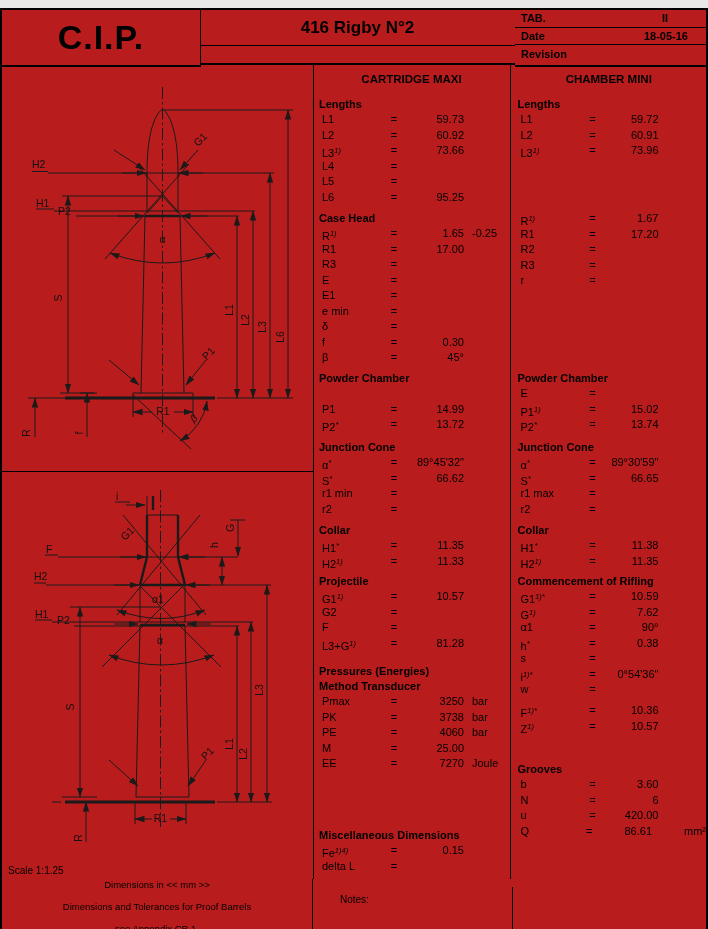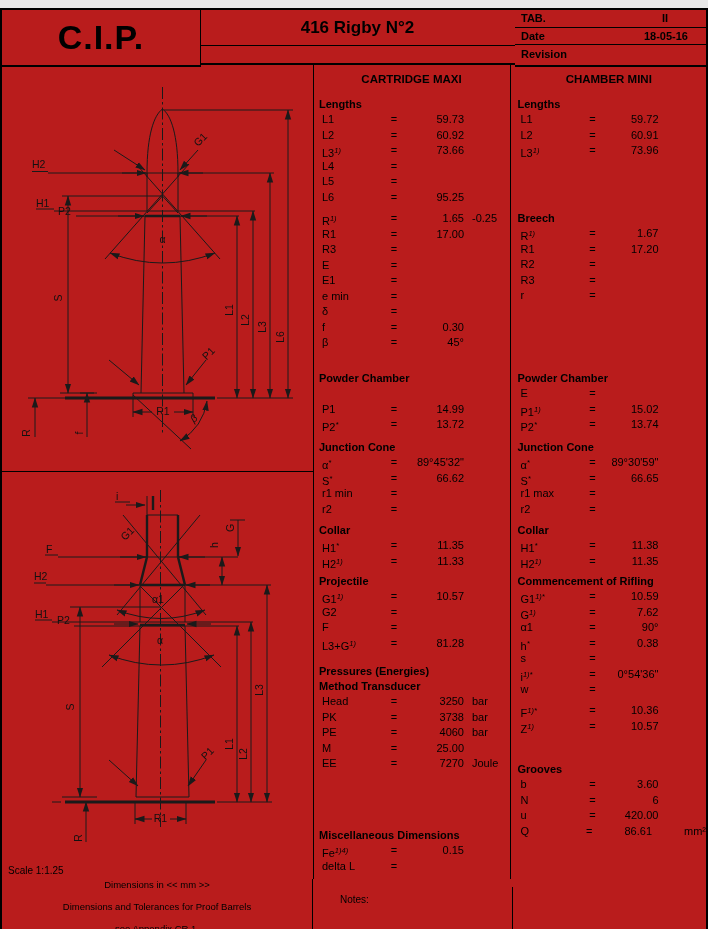--- a/index.html
+++ b/index.html
@@ -295,20 +295,21 @@
           <span class="extra"></span>
         </div>
         <div class="row">
           <span class="lbl">L6</span>
           <span class="eq">=</span>
           <span class="val">95.25</span>
           <span class="extra"></span>
         </div>
       </div>
     <div class="sec" style="top:146px">
+        <div class="sec-h">Case Head</div>
         <div class="row">
           <span class="lbl">R<sup>1)</sup></span>
           <span class="eq">=</span>
           <span class="val">1.65</span>
           <span class="extra">-0.25</span>
         </div>
         <div class="row">
           <span class="lbl">R1</span>
           <span class="eq">=</span>
           <span class="val">17.00</span>
@@ -444,21 +445,21 @@
           <span class="lbl">L3+G<sup>1)</sup></span>
           <span class="eq">=</span>
           <span class="val">81.28</span>
           <span class="extra"></span>
         </div>
       </div>
     <div class="sec" style="top:599px">
         <div class="sec-h">Pressures (Energies)</div>
         <div class="sec-h">Method Transducer</div>
         <div class="row">
-          <span class="lbl">Head</span>
+          <span class="lbl">Pmax</span>
           <span class="eq">=</span>
           <span class="val">3250</span>
           <span class="extra">bar</span>
         </div>
         <div class="row">
           <span class="lbl">PK</span>
           <span class="eq">=</span>
           <span class="val">3738</span>
           <span class="extra">bar</span>
         </div>
@@ -515,21 +516,20 @@
           <span class="extra"></span>
         </div>
         <div class="row">
           <span class="lbl">L3<sup>1)</sup></span>
           <span class="eq">=</span>
           <span class="val">73.96</span>
           <span class="extra"></span>
         </div>
       </div>
     <div class="sec" style="top:146px">
-        <div class="sec-h">Breech</div>
         <div class="row">
           <span class="lbl">R<sup>1)</sup></span>
           <span class="eq">=</span>
           <span class="val">1.67</span>
           <span class="extra"></span>
         </div>
         <div class="row">
           <span class="lbl">R1</span>
           <span class="eq">=</span>
           <span class="val">17.20</span>

